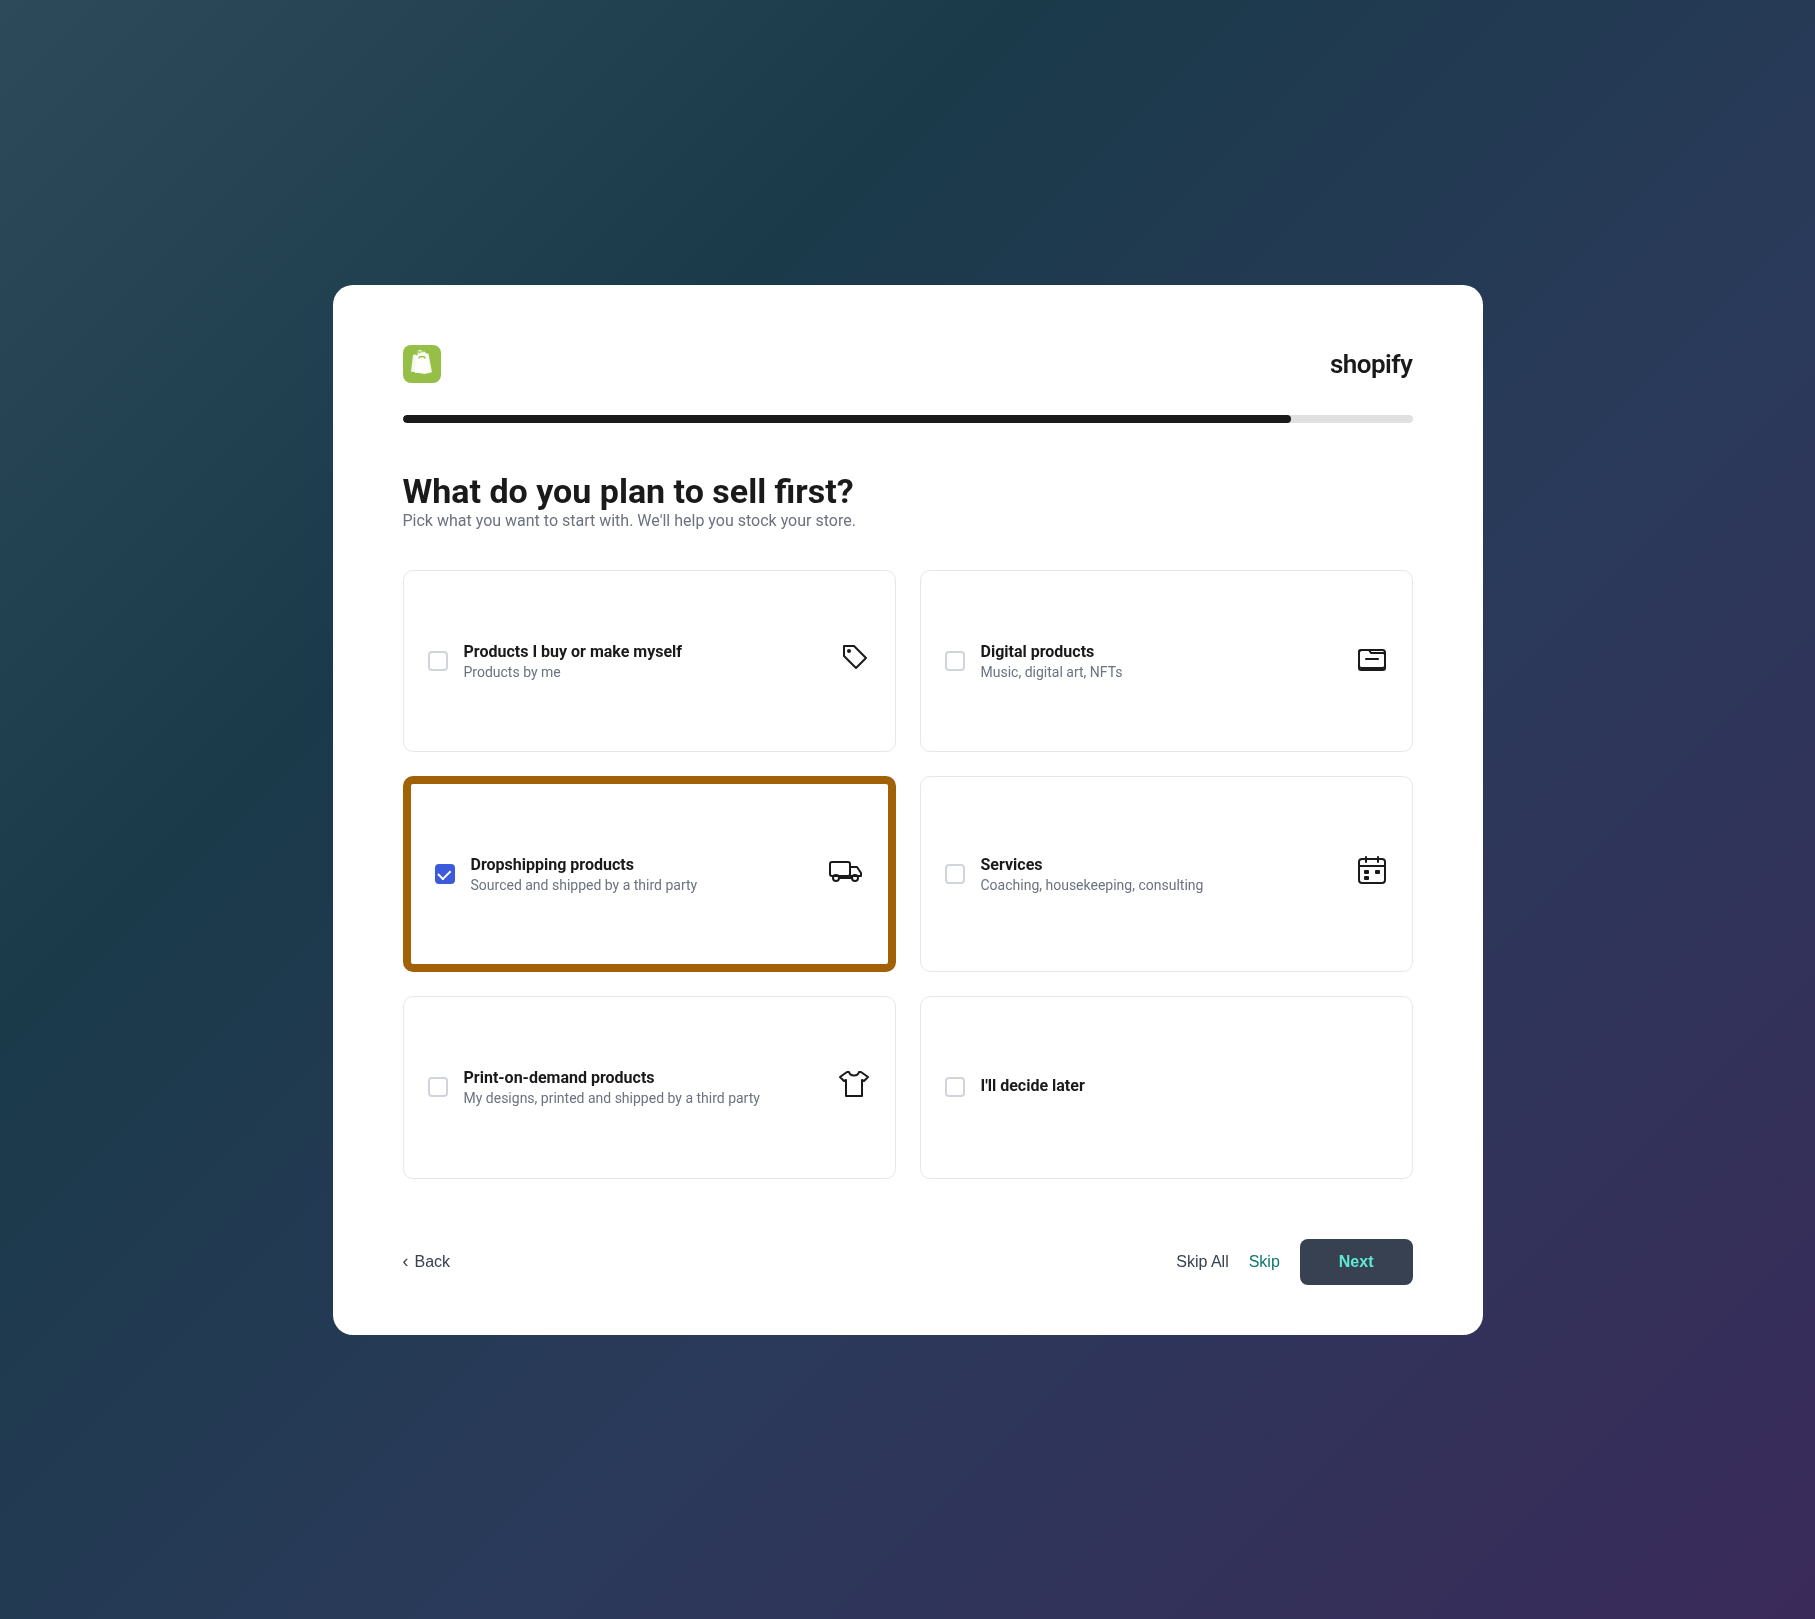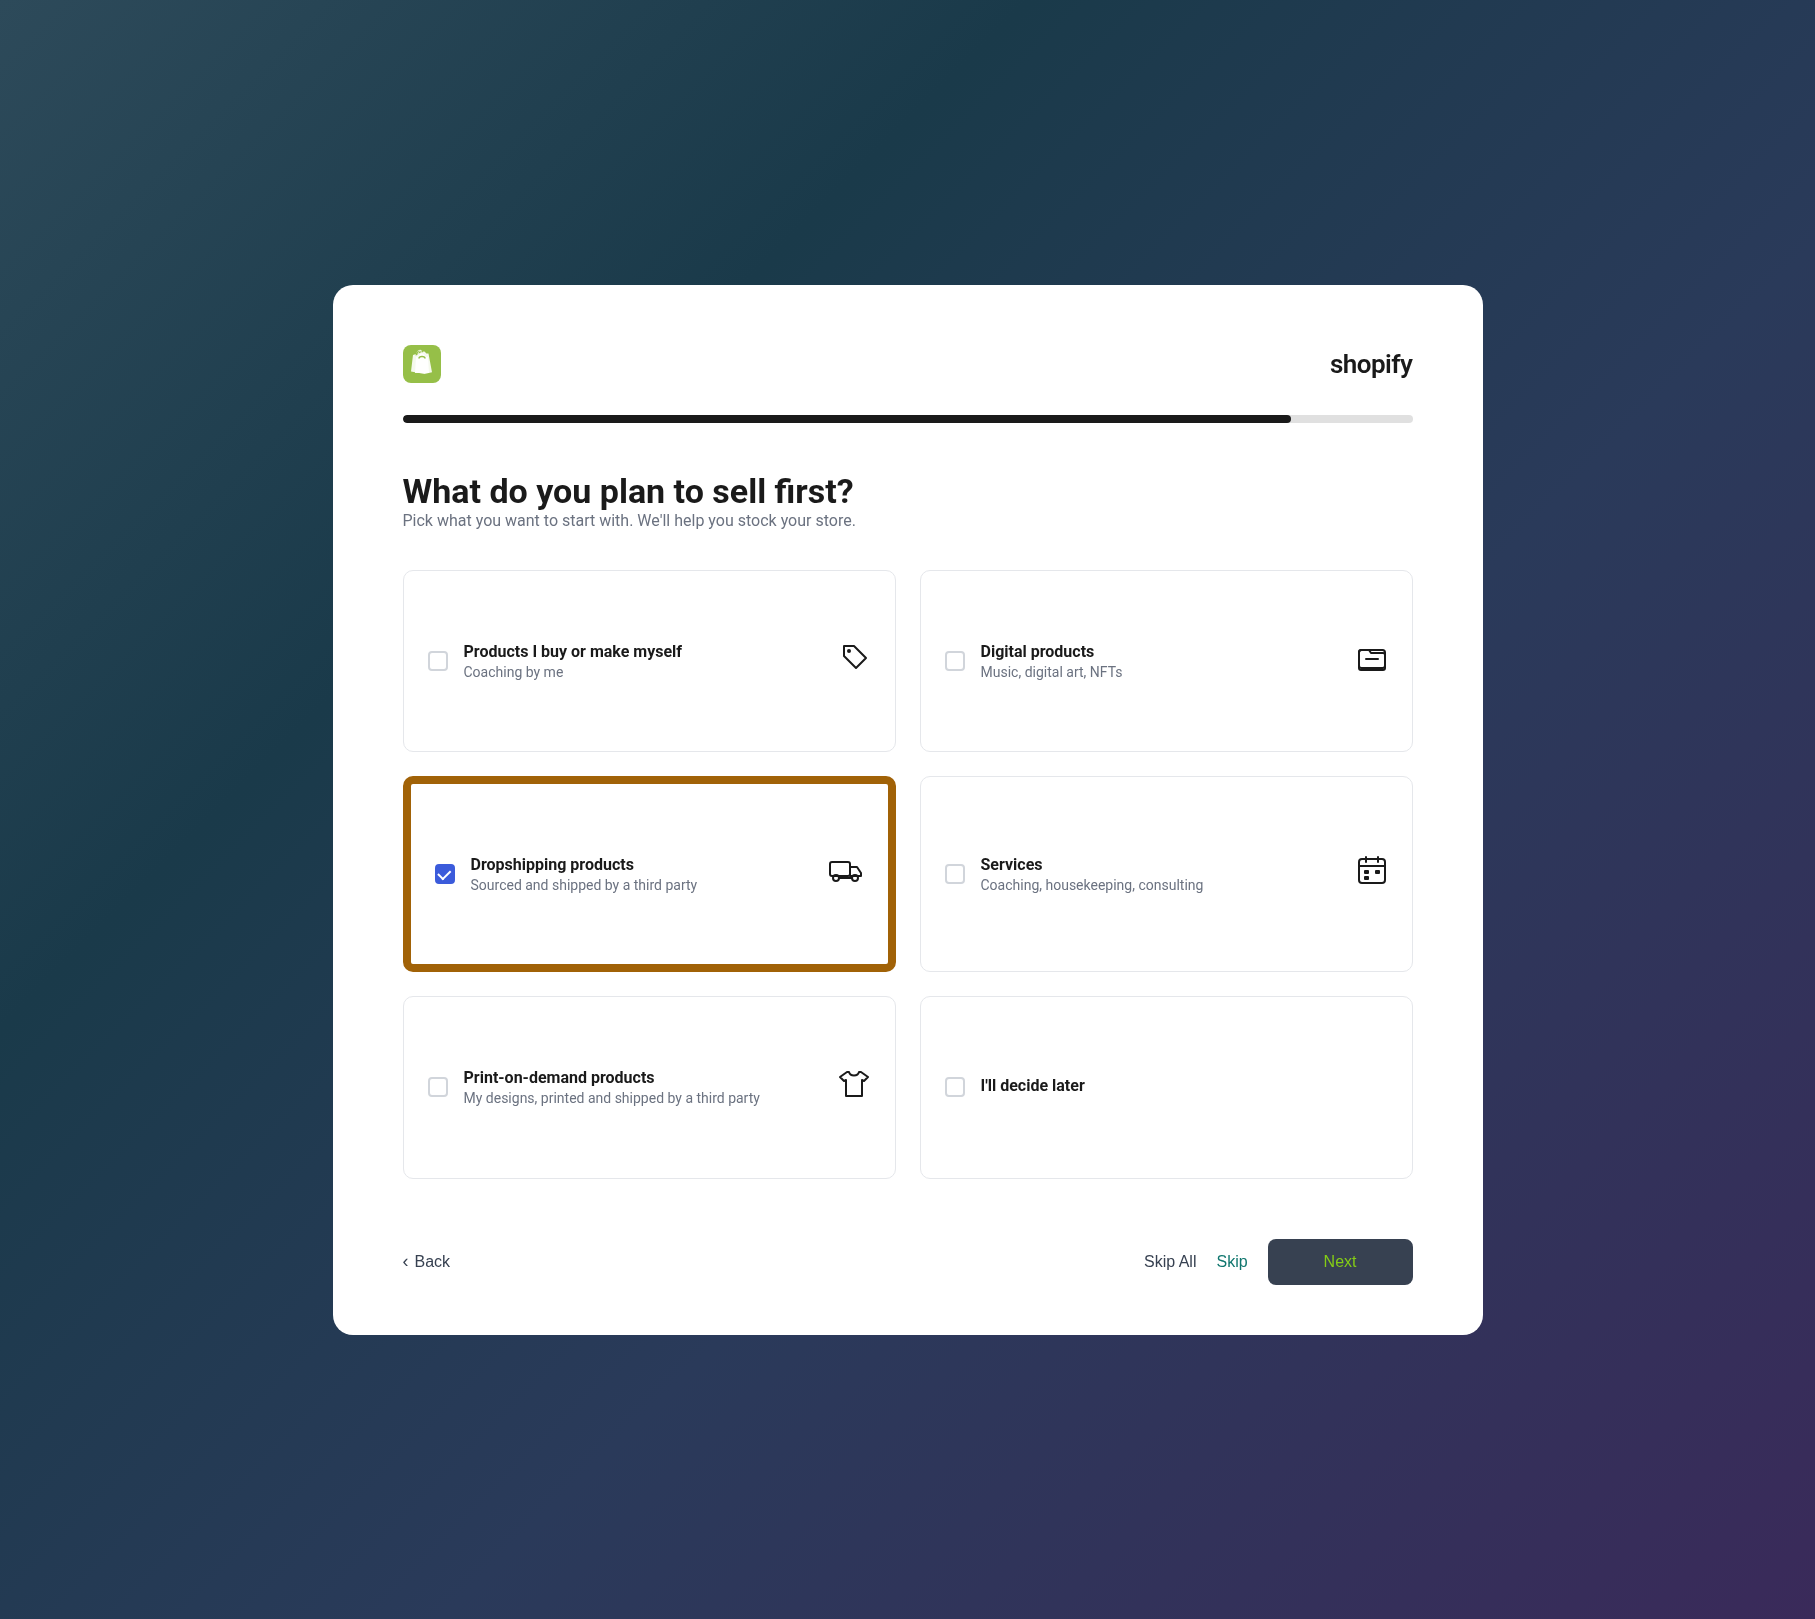--- a/index.html
+++ b/index.html
@@ -194,26 +194,26 @@
       background: none;
       border: none;
       cursor: pointer;
       font-size: 16px;
       color: #0f766e;
       font-weight: 500;
     }
 
     .next-btn {
       background: #374151;
-      color: #84cc16;
+      color: #5eead4;
       border: none;
       border-radius: 8px;
-      padding: 14px 56px;
-      font-size: 16px;
-      font-weight: 400;
+      padding: 14px 39px;
+      font-size: 16px;
+      font-weight: 700;
       cursor: pointer;
     }
   </style>
 </head>
 <body>
 
 <div class="modal">
 
   <div class="logo-area">
     <svg class="logo-icon" viewBox="0 0 38 38" fill="none" xmlns="http://www.w3.org/2000/svg">
@@ -233,21 +233,21 @@
   <h1 class="page-title">What do you plan to sell first?</h1>
   <p class="page-subtitle">Pick what you want to start with. We'll help you stock your store.</p>
 
   <div class="options-grid">
 
     <div class="option-card">
       <div class="option-card-left">
         <div class="checkbox"></div>
         <div class="option-text-block">
           <span class="option-title">Products I buy or make myself</span>
-          <span class="option-subtitle">Coaching by me</span>
+          <span class="option-subtitle">Products by me</span>
         </div>
       </div>
       <span class="option-icon">
         <svg width="32" height="32" viewBox="0 0 32 32" fill="none" xmlns="http://www.w3.org/2000/svg">
           <path d="M5 5H15L27 17L17 27L5 15V5Z" stroke="#1a1a1a" stroke-width="2" fill="none" stroke-linejoin="round"></path>
           <circle cx="10" cy="10" r="2" fill="#1a1a1a"></circle>
         </svg>
       </span>
     </div>
 

